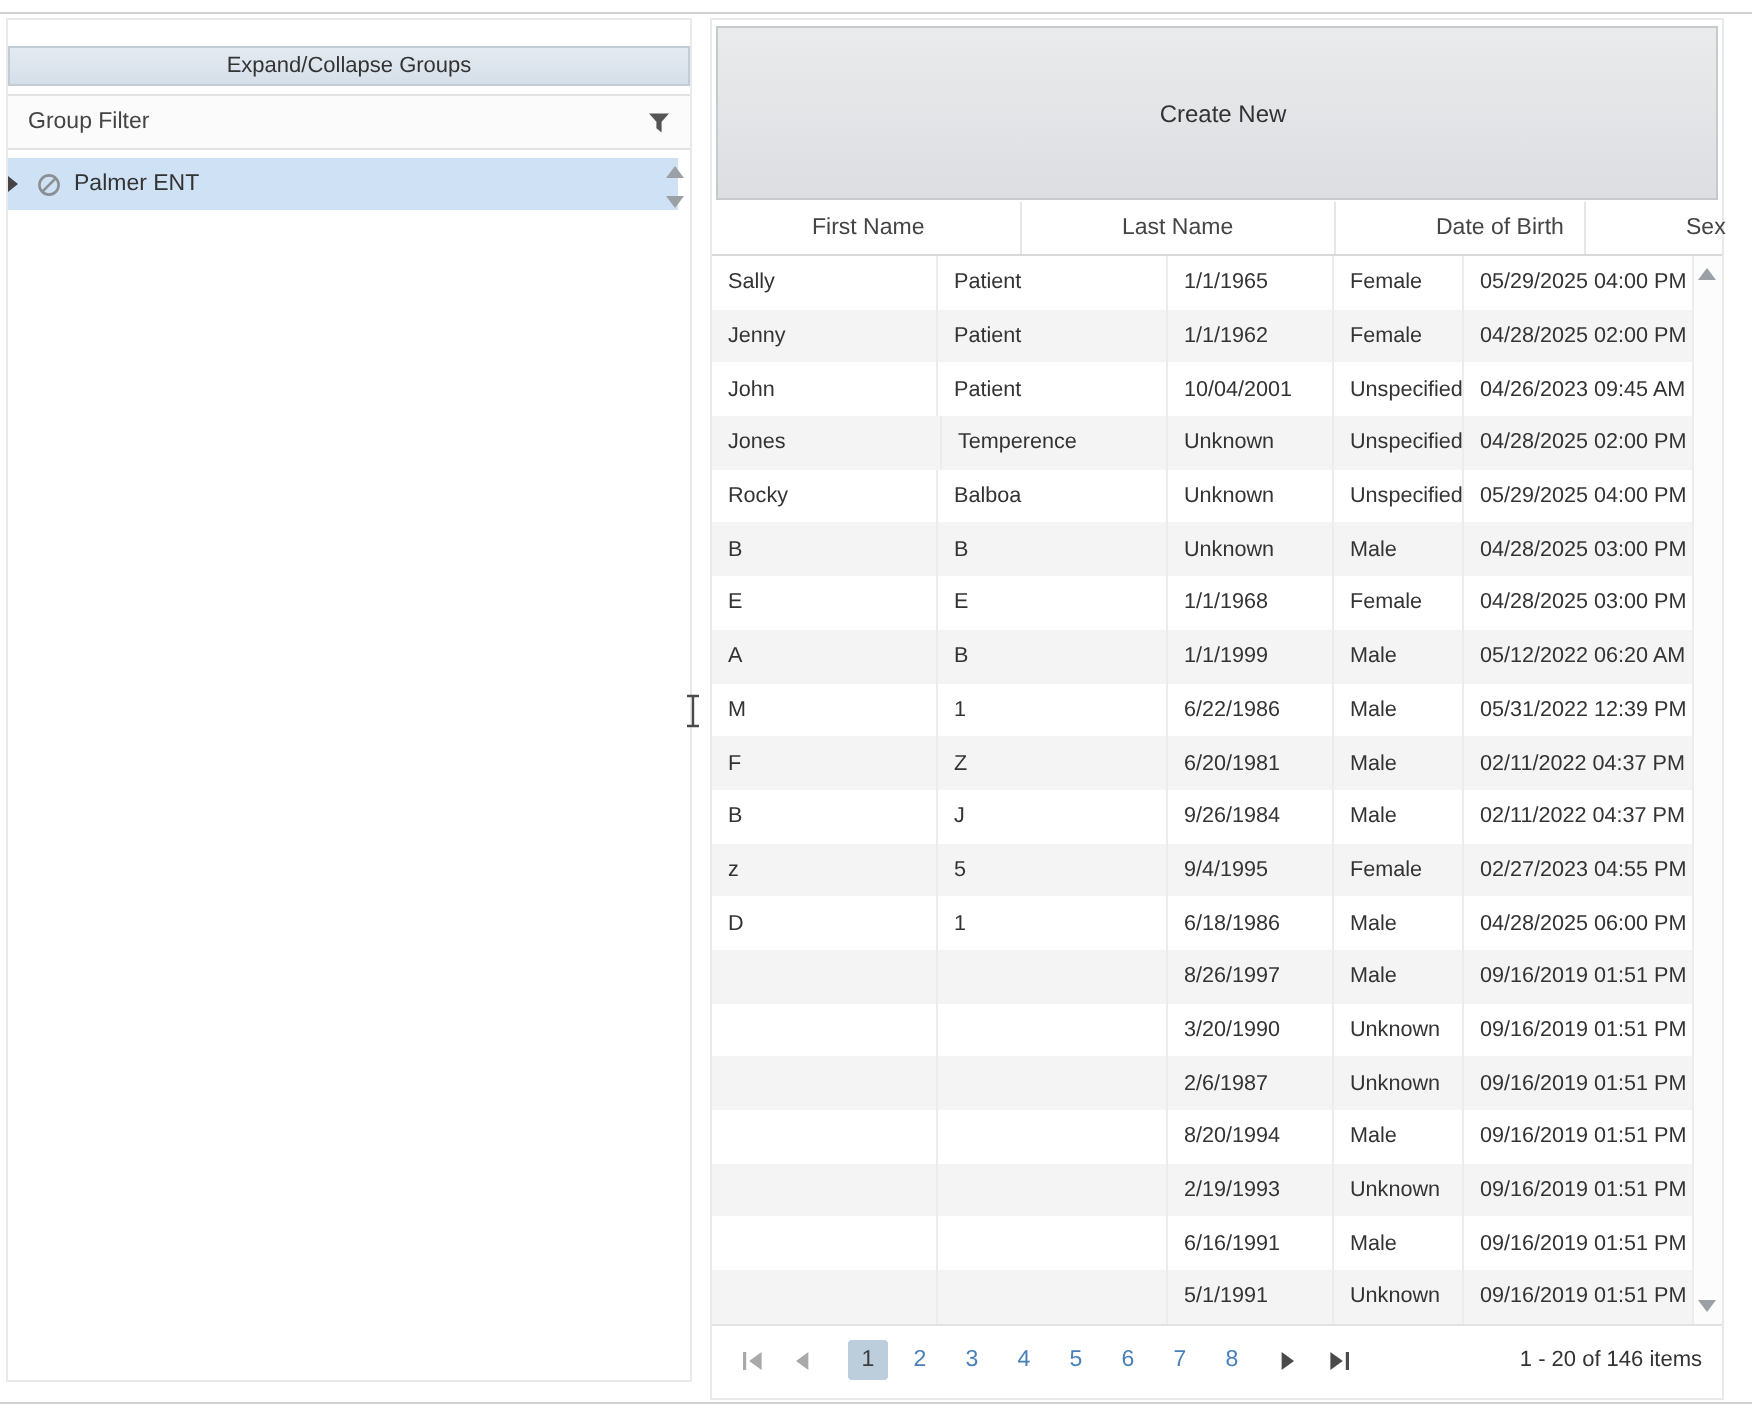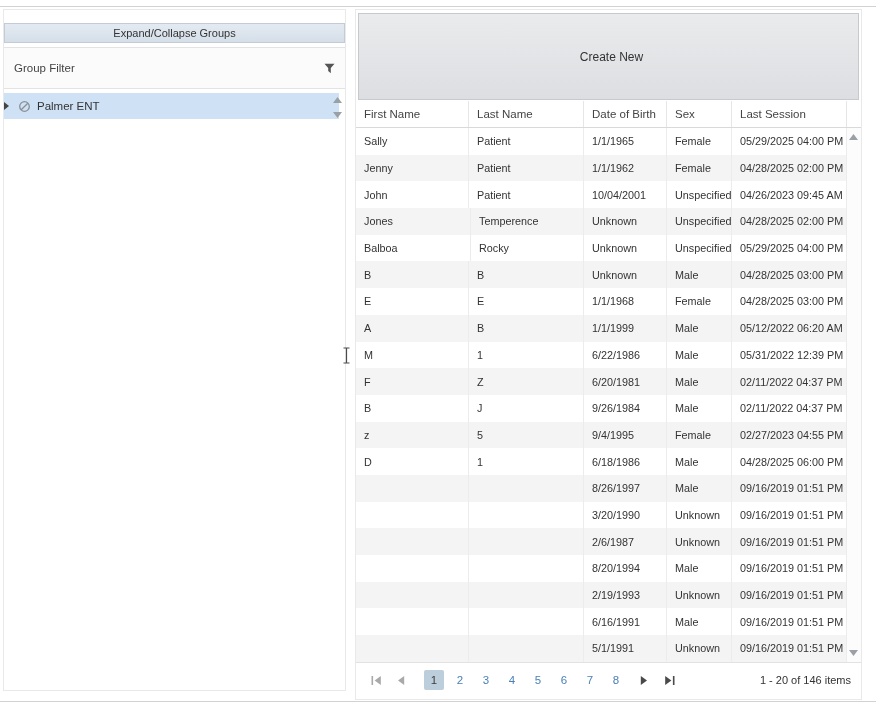--- a/index.html
+++ b/index.html
@@ -9,21 +9,21 @@
   }
   .window{position:absolute;left:0;top:6px;width:876px;height:694px;
     border-top:1px solid #d2d2d2;border-bottom:1px solid #d2d2d2;background:#fff;}
 
   
   .left-panel{position:absolute;left:3px;top:2px;width:343px;height:682px;
     background:#fff;border:1px solid #e9e9e9;box-sizing:border-box;}
   .expand-btn{display:block;width:100%;height:20px;margin-top:13px;box-sizing:border-box;
     background:linear-gradient(#e4eaf1,#d5dfe9);border:1px solid #c3ccd6;
     font-family:inherit;font-size:11px;color:#333;cursor:pointer;}
-  .filter-row{height:42px;margin-top:4px;border-top:1px solid #e3e3e3;border-bottom:1px solid #e3e3e3;
+  .filter-row{height:28px;margin-top:4px;border-top:1px solid #e3e3e3;border-bottom:1px solid #e3e3e3;
     background:#fbfbfb;display:flex;align-items:center;padding:0 10px;box-sizing:border-box;}
   .filter-label{font-size:11.5px;color:#444;}
   .filter-icon{margin-left:auto;display:inline-flex;cursor:pointer;}
   .tree{position:relative;padding-top:4px;height:600px;}
   .tree-item{height:26px;display:flex;align-items:center;width:335px;box-sizing:border-box;
     background:var(--tree-selected-bg,#cfe2f5);cursor:pointer;}
   .tree-arrow{width:0;height:0;border-left:5px solid #444;border-top:4px solid transparent;
     border-bottom:4px solid transparent;margin-right:9px;}
   .tree-icon{display:inline-flex;margin-right:6px;}
   .tree-label{font-size:11.5px;color:#333;}
@@ -34,21 +34,21 @@
   .right-panel{position:absolute;left:355px;top:2px;width:507px;height:691px;
     background:#fff;border:1px solid #e9e9e9;box-sizing:border-box;
     display:flex;flex-direction:column;}
   .create-btn{flex:none;margin:3px 2px 0 2px;height:87px;
     background:linear-gradient(#e9ebed,#dcdee1);border:1px solid #c7cacd;
     font-family:inherit;font-size:12px;color:#333;cursor:pointer;padding-left:12px;}
   .grid{flex:none;display:flex;flex-direction:column;margin-top:1px;}
   .grid-header{display:flex;height:26px;border-bottom:1px solid #d9d9d9;flex:none;}
   .hcell{display:flex;align-items:center;padding-left:8px;box-sizing:border-box;
     font-size:11.5px;color:#444;border-right:1px solid #e6e6e6;
-    overflow:hidden;white-space:nowrap;cursor:pointer;}
+    overflow:hidden;white-space:nowrap;cursor:pointer;margin-left:42px;}
   .hspacer{flex:1;border-right:none;cursor:default;}
   .col0{width:113px;flex:none;} .col1{width:115px;flex:none;} .col2{width:83px;flex:none;}
   .col3{width:65px;flex:none;} .col4{width:115px;flex:none;}
   .grid-rows{position:relative;height:534px;flex:none;}
   .grow{display:flex;height:26.7px;background:#fff;}
   .grow.alt{background:var(--alt-row-bg,#f4f4f4);}
   .gcell{display:flex;align-items:center;padding-left:8px;box-sizing:border-box;
     font-size:10.8px;color:#333;border-right:1px solid #ececec;
     overflow:hidden;white-space:nowrap;}
   .vscroll{position:absolute;top:0;right:0;width:14px;height:534px;background:#fcfcfc;}
@@ -144,22 +144,22 @@
             <div class="gcell col4">04/26/2023 09:45 AM</div>
           </div>
           <div class="grow alt">
             <div class="gcell col1">Jones</div>
             <div class="gcell col0">Temperence</div>
             <div class="gcell col2">Unknown</div>
             <div class="gcell col3">Unspecified</div>
             <div class="gcell col4">04/28/2025 02:00 PM</div>
           </div>
           <div class="grow">
+            <div class="gcell col0">Rocky</div>
             <div class="gcell col1">Balboa</div>
-            <div class="gcell col0">Rocky</div>
             <div class="gcell col2">Unknown</div>
             <div class="gcell col3">Unspecified</div>
             <div class="gcell col4">05/29/2025 04:00 PM</div>
           </div>
           <div class="grow alt">
             <div class="gcell col0">B</div>
             <div class="gcell col1">B</div>
             <div class="gcell col2">Unknown</div>
             <div class="gcell col3">Male</div>
             <div class="gcell col4">04/28/2025 03:00 PM</div>

